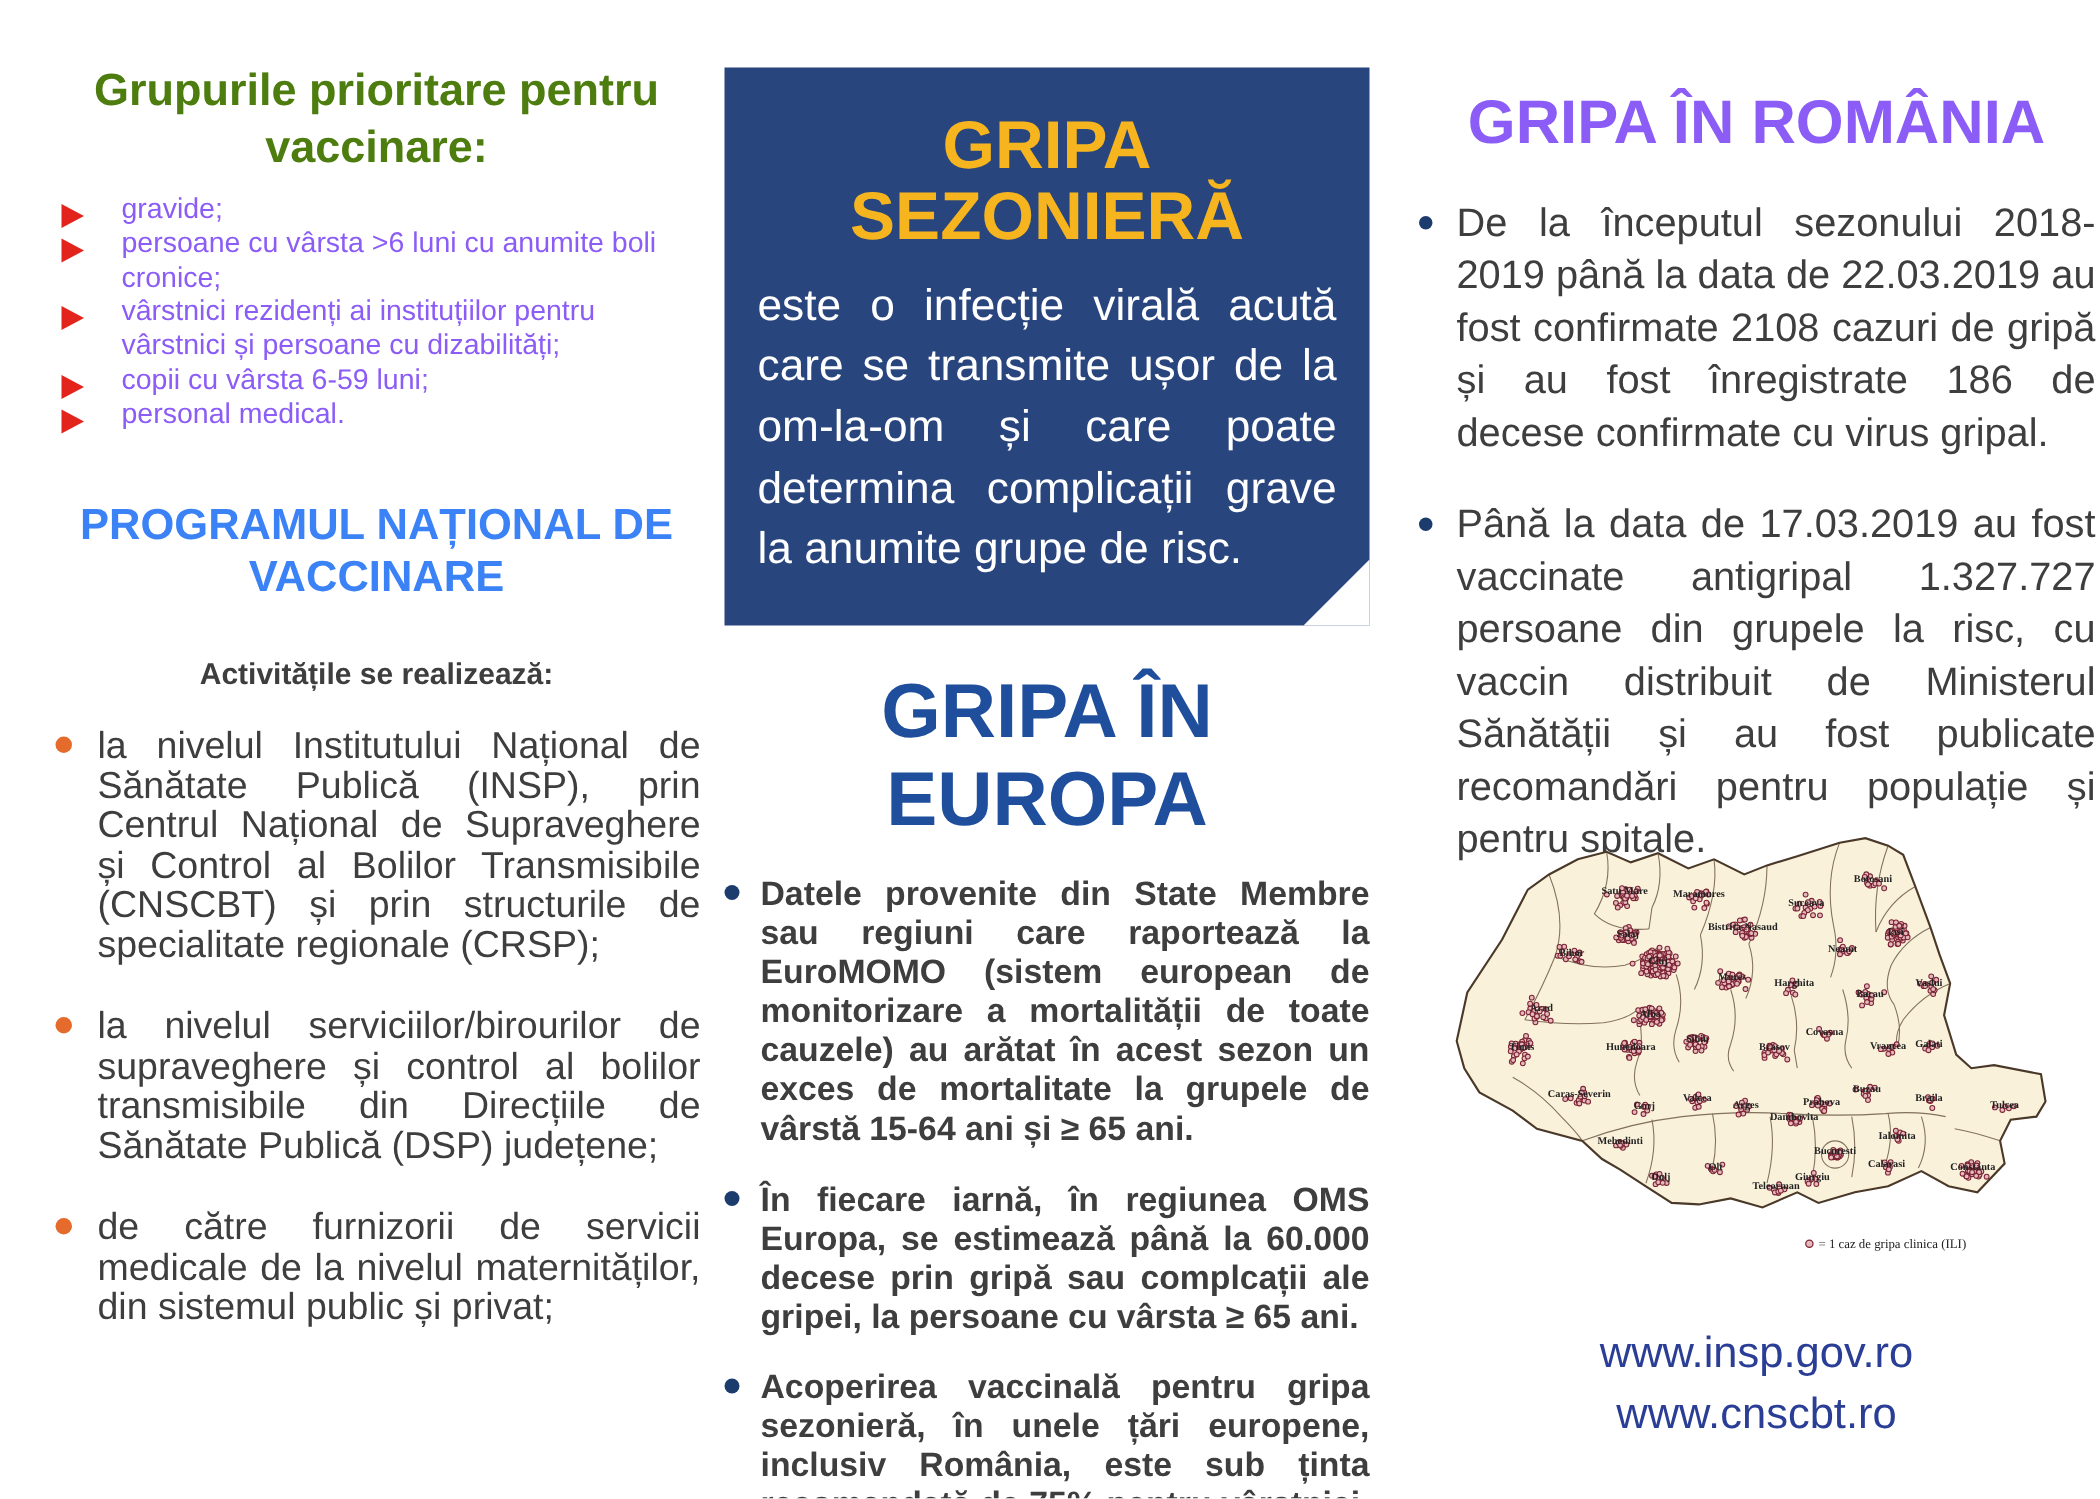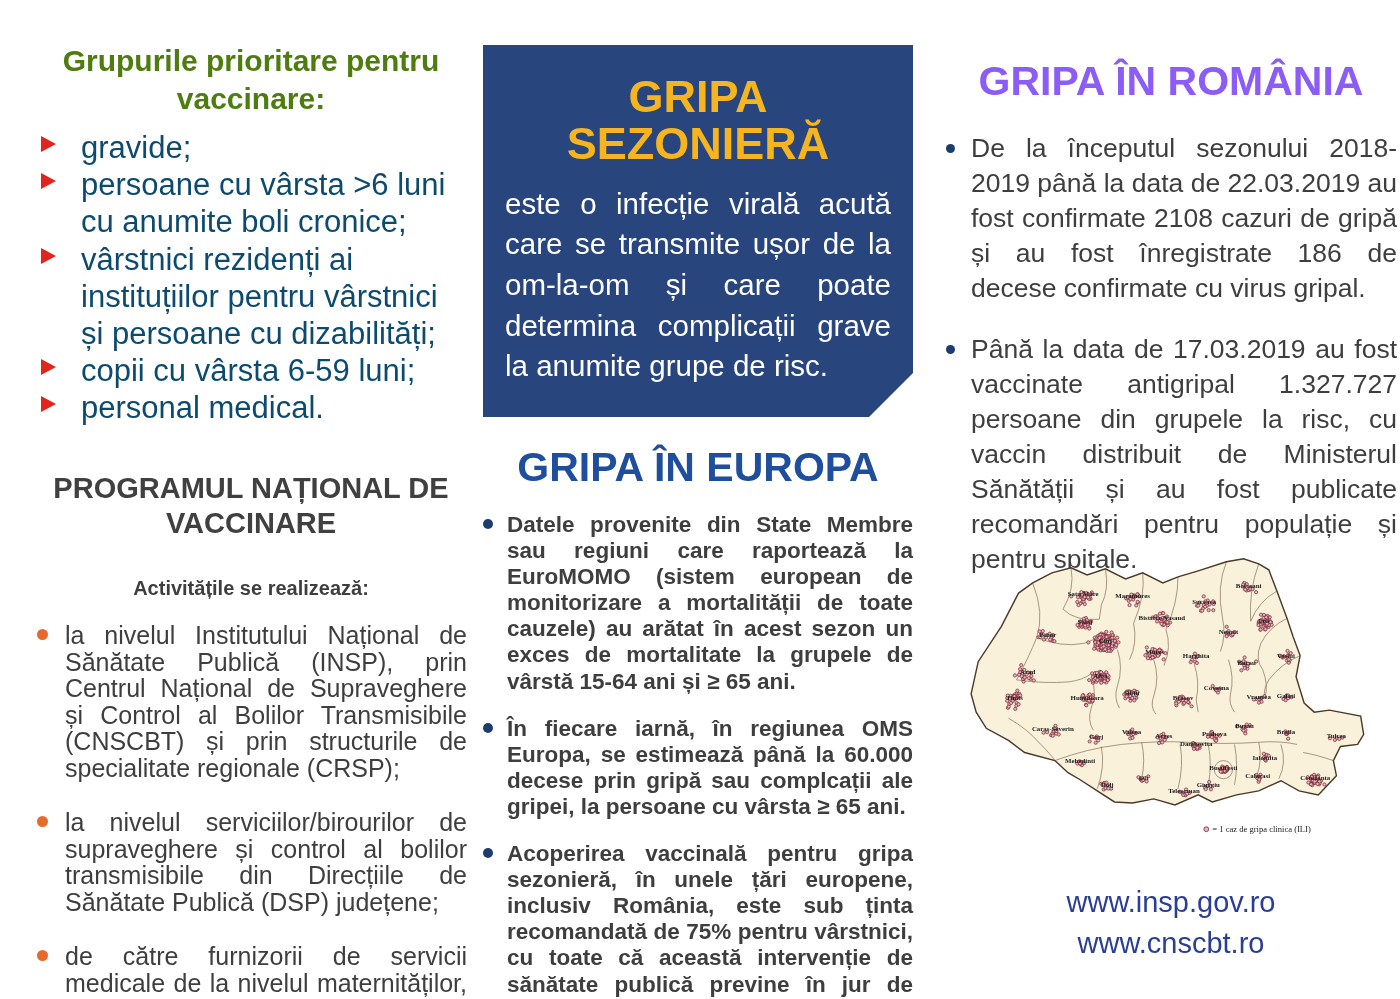--- a/index.html
+++ b/index.html
@@ -3,38 +3,38 @@
 <meta charset="utf-8">
 <style>
   html,body{margin:0;padding:0;background:#ffffff;}
   #page{
     position:relative;width:1400px;height:999px;background:#ffffff;
     font-family:"Liberation Sans", sans-serif;color:#3e3e3e;overflow:hidden;
   }
   
   .col-left{position:absolute;left:35px;top:42px;width:432px;}
   .left-title{color:#4d7c0f;font-weight:bold;font-size:30px;line-height:1.25;text-align:center;margin:0;}
-  ul.priority{list-style:none;margin:12px 0 0 0;padding:0;font-size:31px;line-height:1.2;color:#0c4a6e;}
+  ul.priority{list-style:none;margin:12px 0 0 0;padding:0;font-size:19px;line-height:1.2;color:#8b5cf6;}
   ul.priority li{position:relative;padding-left:46px;margin:0;}
   .tri{position:absolute;left:6px;top:7px;width:0;height:0;
        border-top:8px solid transparent;border-bottom:8px solid transparent;border-left:15px solid #e3241d;}
-  .program-title{color:#404040;font-weight:bold;font-size:29px;line-height:1.22;text-align:center;margin:44px 0 0 0;}
+  .program-title{color:#3b82f6;font-weight:bold;font-size:29px;line-height:1.22;text-align:center;margin:44px 0 0 0;}
   .act-head{color:#3e3e3e;font-weight:bold;font-size:20px;text-align:center;margin:36px 0 0 0;}
   ul.activities{list-style:none;margin:22px 0 0 0;padding:0;font-size:25px;line-height:1.06;color:#3e3e3e;}
   ul.activities li{position:relative;padding-left:30px;margin-top:28px;text-align:justify;}
   ul.activities li:first-child{margin-top:0;}
   .odot{position:absolute;left:2px;top:7px;width:11px;height:11px;border-radius:50%;background:#e56b2c;}
   
   .col-mid{position:absolute;left:483px;top:45px;width:430px;}
   .bluebox{position:relative;background:#28457e;color:#ffffff;padding:24px 22px 30px 22px;box-sizing:border-box;min-height:295px;}
   .bluebox:after{content:"";position:absolute;right:0;bottom:0;width:0;height:0;
        border-bottom:44px solid #ffffff;border-left:44px solid transparent;}
   .bluebox h2{color:#f6b51e;font-size:45px;line-height:1.05;text-align:center;margin:4px 0 16px 0;font-weight:bold;}
   .bluebox p{font-size:29.5px;line-height:1.38;text-align:justify;margin:0;}
-  .europe-title{color:#1e4e9c;font-size:41px;font-weight:bold;text-align:center;margin:27px 0 0 0;}
+  .europe-title{color:#1e4e9c;font-size:51px;font-weight:bold;text-align:center;margin:27px 0 0 0;}
   ul.europe{list-style:none;margin:21px 0 0 0;padding:0;font-size:22.5px;font-weight:bold;line-height:1.16;color:#3e3e3e;}
   ul.europe li{position:relative;padding-left:24px;margin-top:21px;text-align:justify;}
   .bdot{position:absolute;left:0;top:7px;width:10px;height:10px;border-radius:50%;background:#1d3c6e;}
   
   .col-right{position:absolute;left:945px;top:58px;width:452px;}
   .ro-title{color:#8b5cf6;font-size:41px;font-weight:bold;text-align:center;margin:0;}
   ul.romania{list-style:none;margin:18px 0 0 0;padding:0;font-size:26.5px;line-height:1.32;color:#3e3e3e;}
   ul.romania li{position:relative;padding-left:26px;margin-top:26px;text-align:justify;}
   .bdot2{position:absolute;left:1px;top:13px;width:9px;height:9px;border-radius:50%;background:#1d3c6e;}
   .map-wrap{position:absolute;left:956px;top:518px;width:444px;height:358px;font-family:Liberation Serif, serif;}

